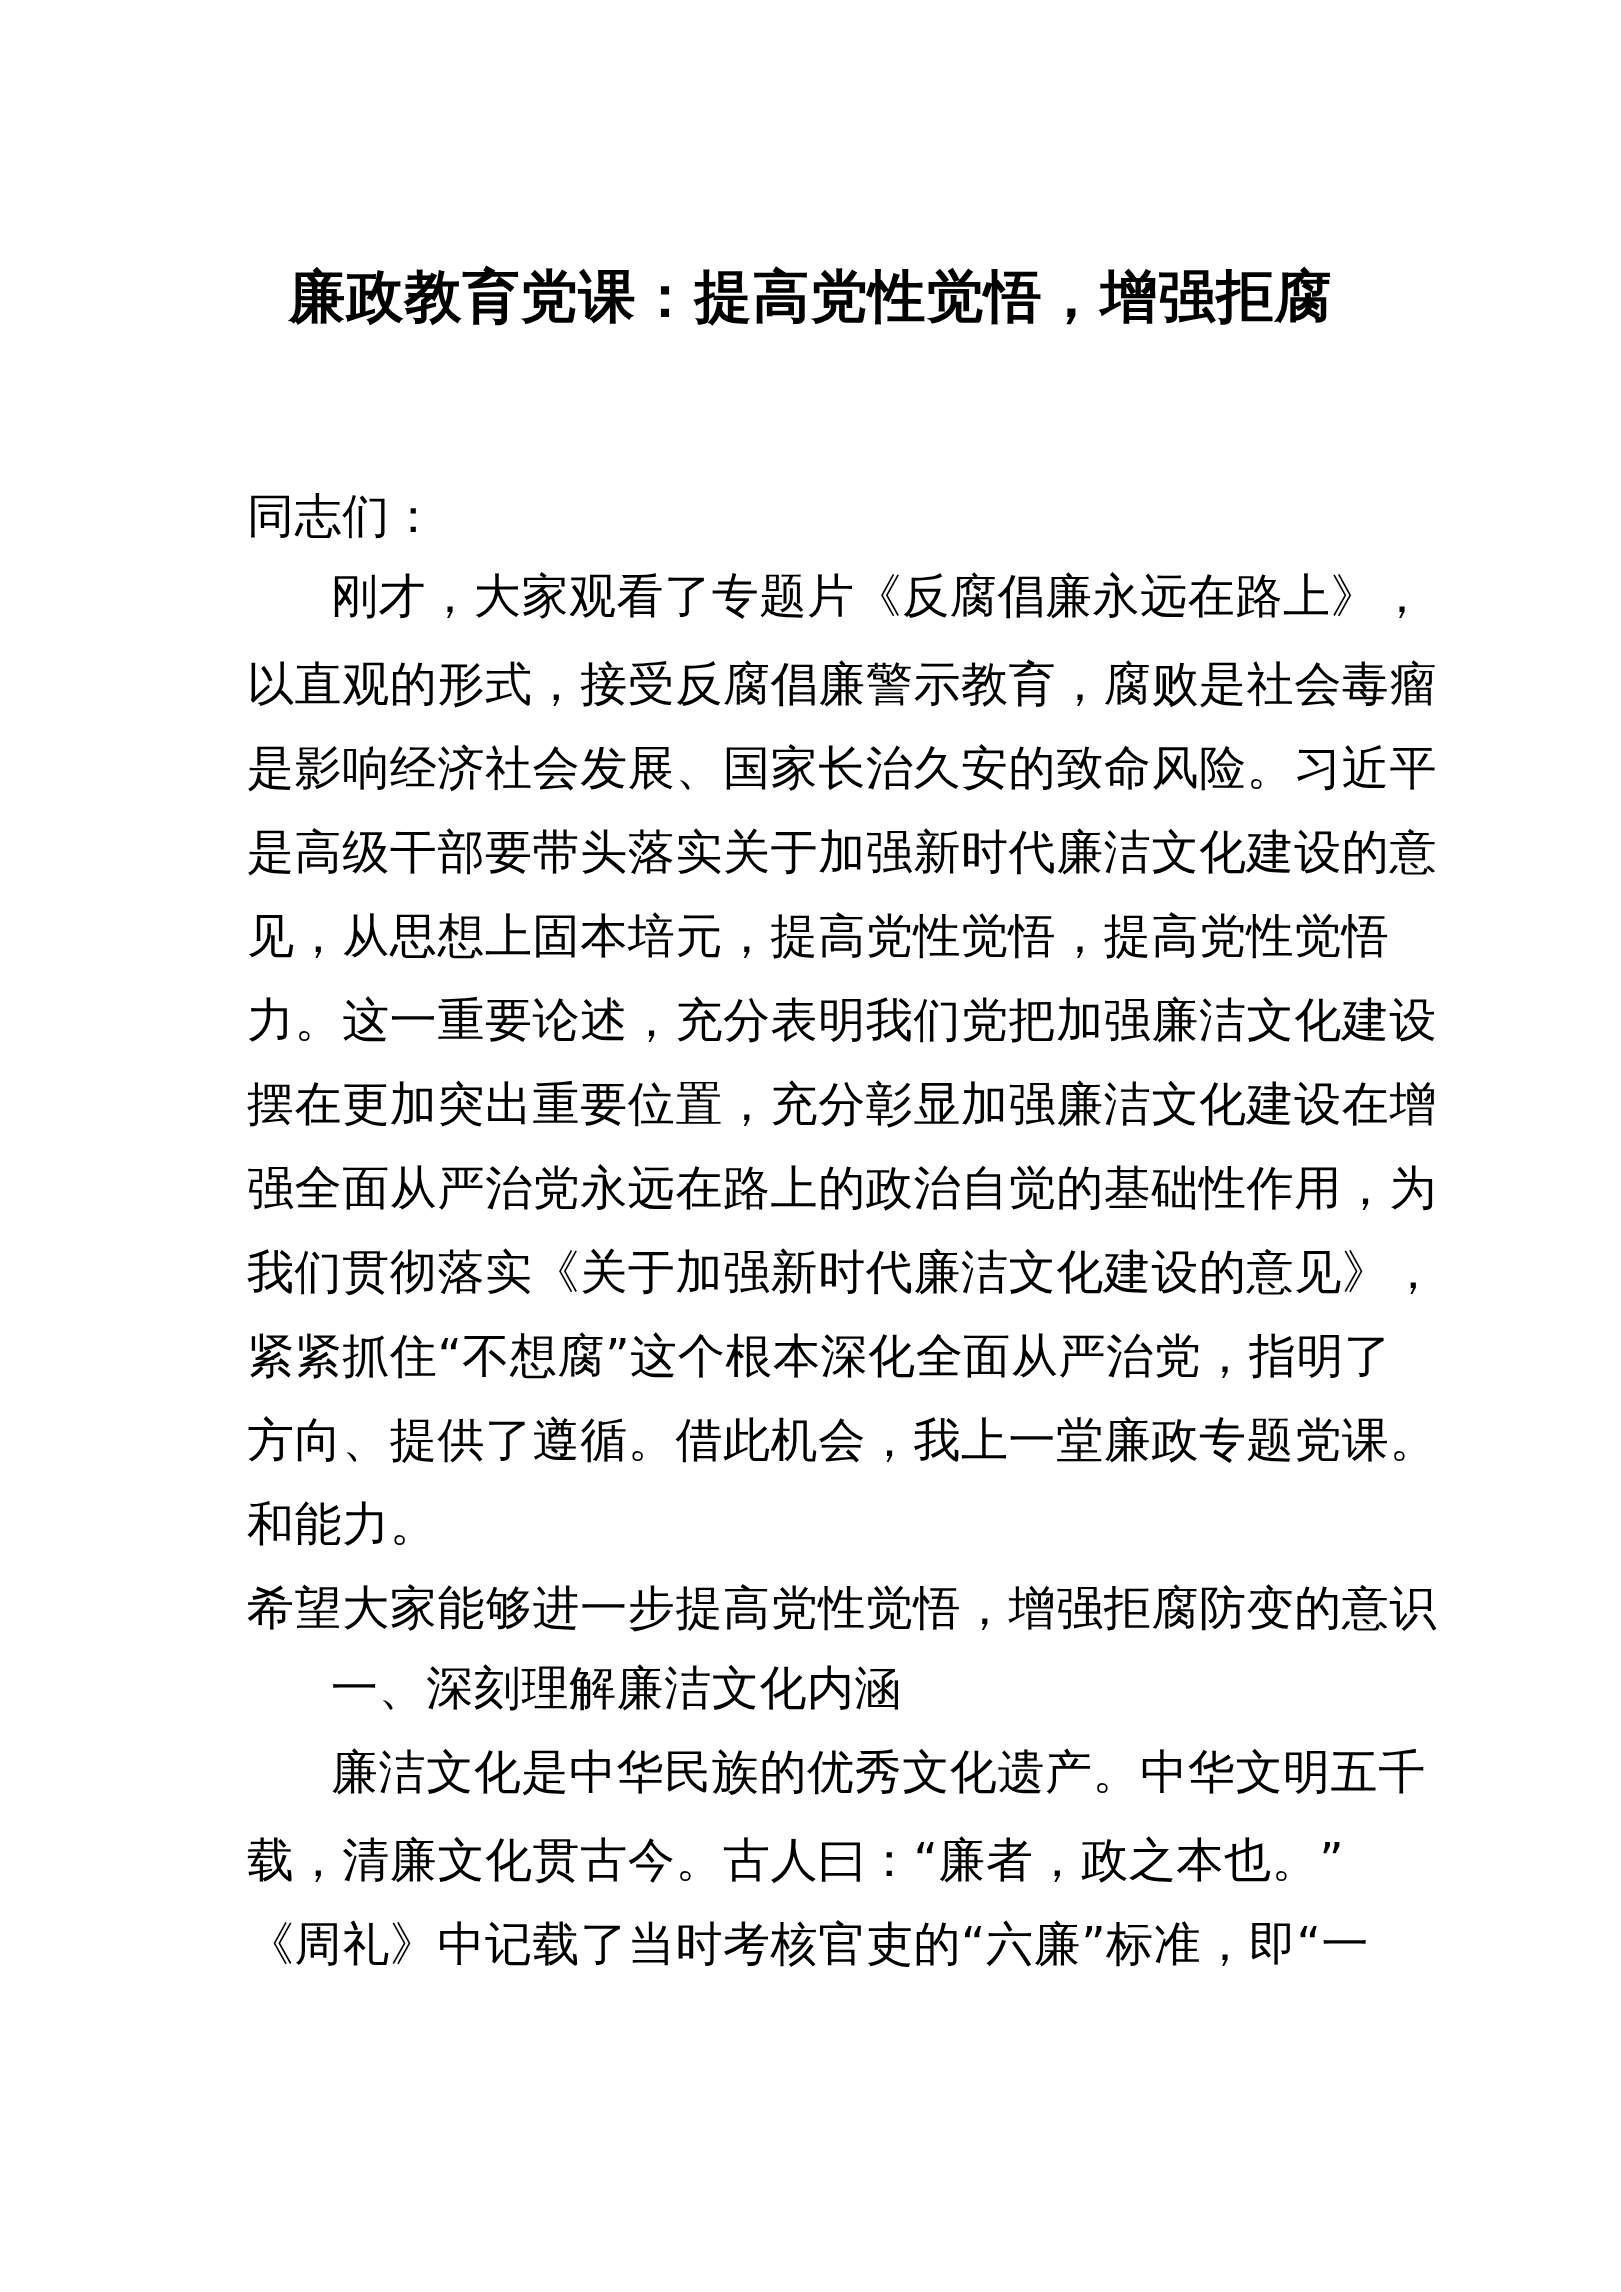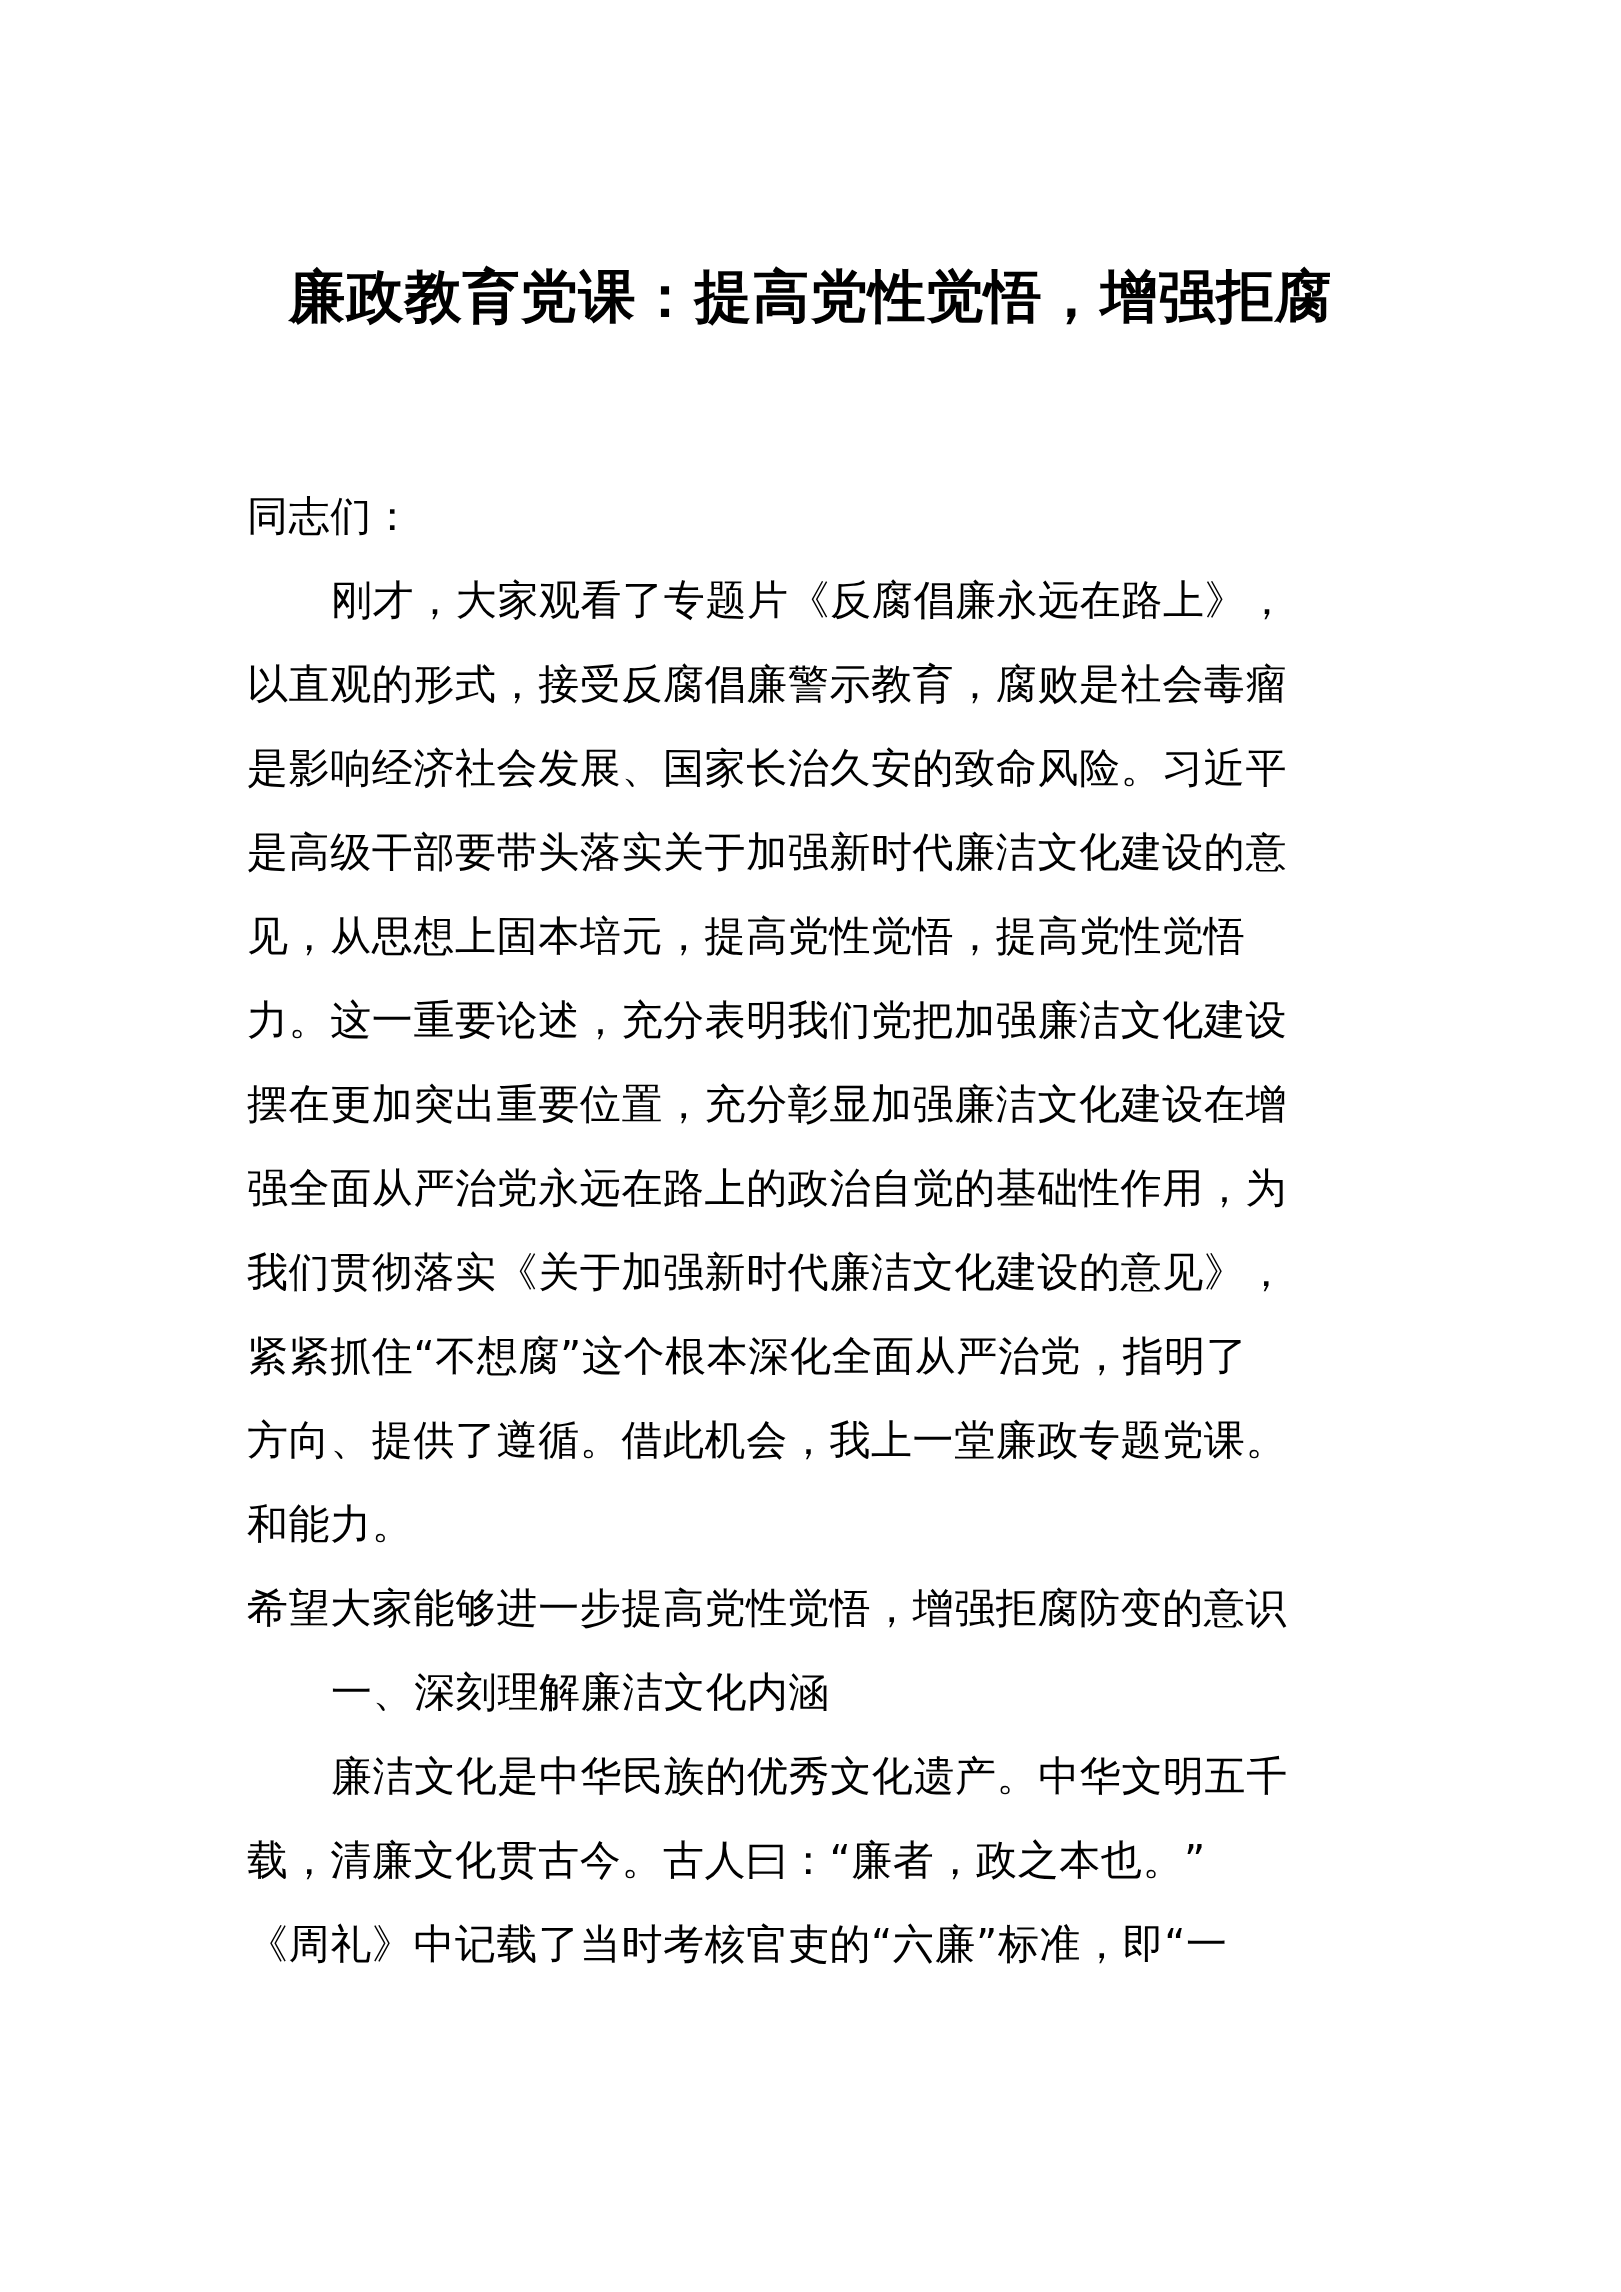--- a/index.html
+++ b/index.html
@@ -35,31 +35,32 @@
   }
   .title-line {
     display: block;
     white-space: nowrap;
   }
   .body-text {
     position: absolute;
     left: 247px;
     top: 474px;
     width: 1137px;
-    font-size: 41px;
+    font-size: 47px;
     line-height: 84px;
   }
   .line {
     display: block;
     white-space: nowrap;
     height: 84px;
     letter-spacing: 0.6px;
   }
   .indent {
     padding-left: 84px;
+    font-family: Liberation Mono, monospace;
   }
   .heading {
     color: #000000;
   }
 </style>
 </head>
 <body>
 
 <div class="page">
 

